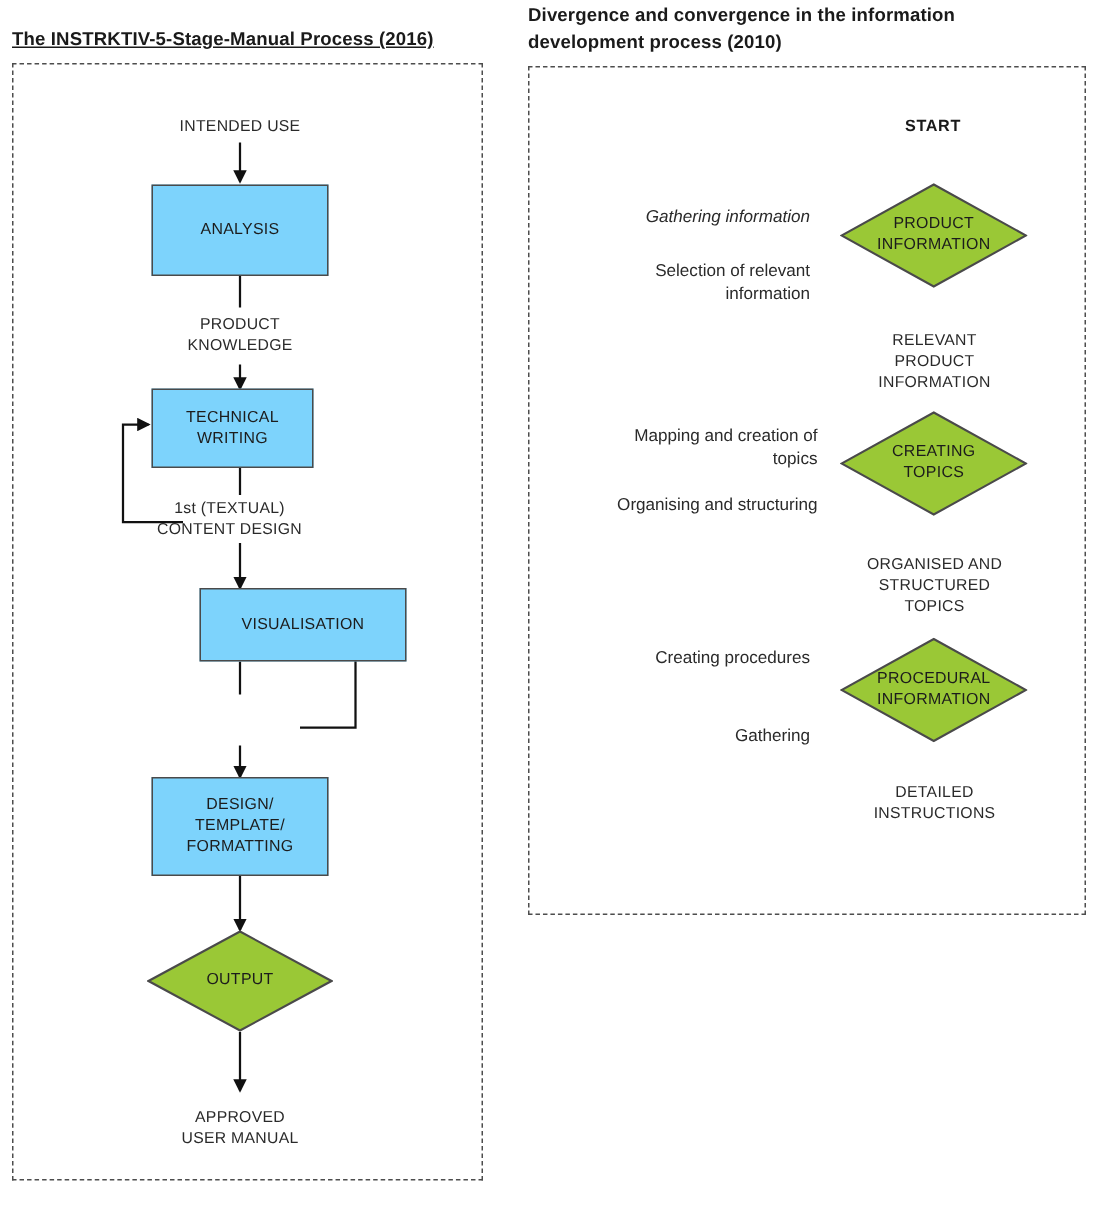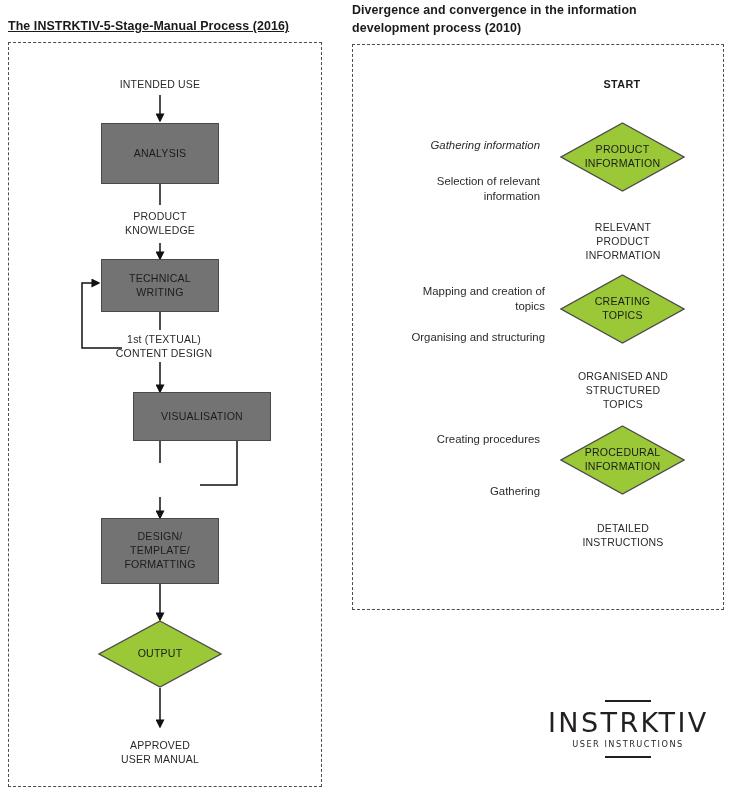--- a/index.html
+++ b/index.html
@@ -34,21 +34,21 @@
   
   .dashed-panel {
     border: 1.4px dashed #4d4d4d;
     background: transparent;
   }
   #panel-left  { left: 8px;   top: 42px; width: 312px; height: 743px; }
   #panel-right { left: 352px; top: 44px; width: 370px; height: 564px; }
 
   
   .node-box {
-    background: #737373;
+    background: #7dd3fc;
     border: 1.2px solid #4a4a4a;
     box-sizing: border-box;
     display: flex;
     align-items: center;
     justify-content: center;
     text-align: center;
     font-size: 10.6px;
     color: #1c1c1c;
     line-height: 1.32;
     letter-spacing: .2px;
@@ -180,23 +180,23 @@
       <line x1="160" y1="688" x2="160" y2="727" marker-end="url(#arrow)"></line>
     </g>
   </svg>
 
   <div class="abs caption-upper" style="left:90px; top:77px; width:140px;">INTENDED USE</div>
 
   <div class="abs node-box" style="left:101px; top:123px; width:118px; height:61px;">ANALYSIS</div>
 
   <div class="abs flow-label" style="left:90px; top:209px; width:140px;">PRODUCT<br>KNOWLEDGE</div>
 
-  <div class="abs node-box" style="left:101px; top:259px; width:118px; height:53px;">TECHNICAL<br>WRITING</div>
-
-  <div class="abs flow-label" style="left:90px; top:332px; width:148px;">1st (TEXTUAL)<br>CONTENT DESIGN</div>
+  <div class="abs node-box" style="left:101px; top:259px; width:108px; height:53px;">TECHNICAL<br>WRITING</div>
+
+  <div class="abs flow-label" style="left:79px; top:332px; width:148px;">1st (TEXTUAL)<br>CONTENT DESIGN</div>
 
   <div class="abs node-box" style="left:101px; top:392px; width:138px; height:49px;margin-left:32px;">VISUALISATION</div>
 
 
   <div class="abs node-box" style="left:101px; top:518px; width:118px; height:66px;">DESIGN/<br>TEMPLATE/<br>FORMATTING</div>
 
   <div class="abs node-diamond" style="left:98px; top:620px; width:124px; height:68px;">
     <svg class="diamond-shape" viewBox="0 0 124 68" preserveAspectRatio="none">
       <polygon points="62,1 123,34 62,67 1,34" fill="#9ac836" stroke="#4a4a4a" stroke-width="1.4"></polygon>
     </svg>
@@ -236,20 +236,14 @@
 
   <div class="abs node-diamond" style="left:560px; top:425px; width:125px; height:70px;">
     <svg class="diamond-shape" viewBox="0 0 125 70" preserveAspectRatio="none">
       <polygon points="62.5,1 124,35 62.5,69 1,35" fill="#9ac836" stroke="#4a4a4a" stroke-width="1.4"></polygon>
     </svg>
     <span class="diamond-label">PROCEDURAL<br>INFORMATION</span>
   </div>
 
   <div class="abs caption-upper" style="left:562px; top:521px; width:122px;">DETAILED<br>INSTRUCTIONS</div>
 
-  <div class="abs" id="logo-block">
-    <div class="logo-rule"></div>
-    <div class="logo-word">INSTRKTIV</div>
-    <div class="logo-sub">USER INSTRUCTIONS</div>
-    <div class="logo-rule"></div>
-  </div>
 
 </div>
 
 </body></html>

